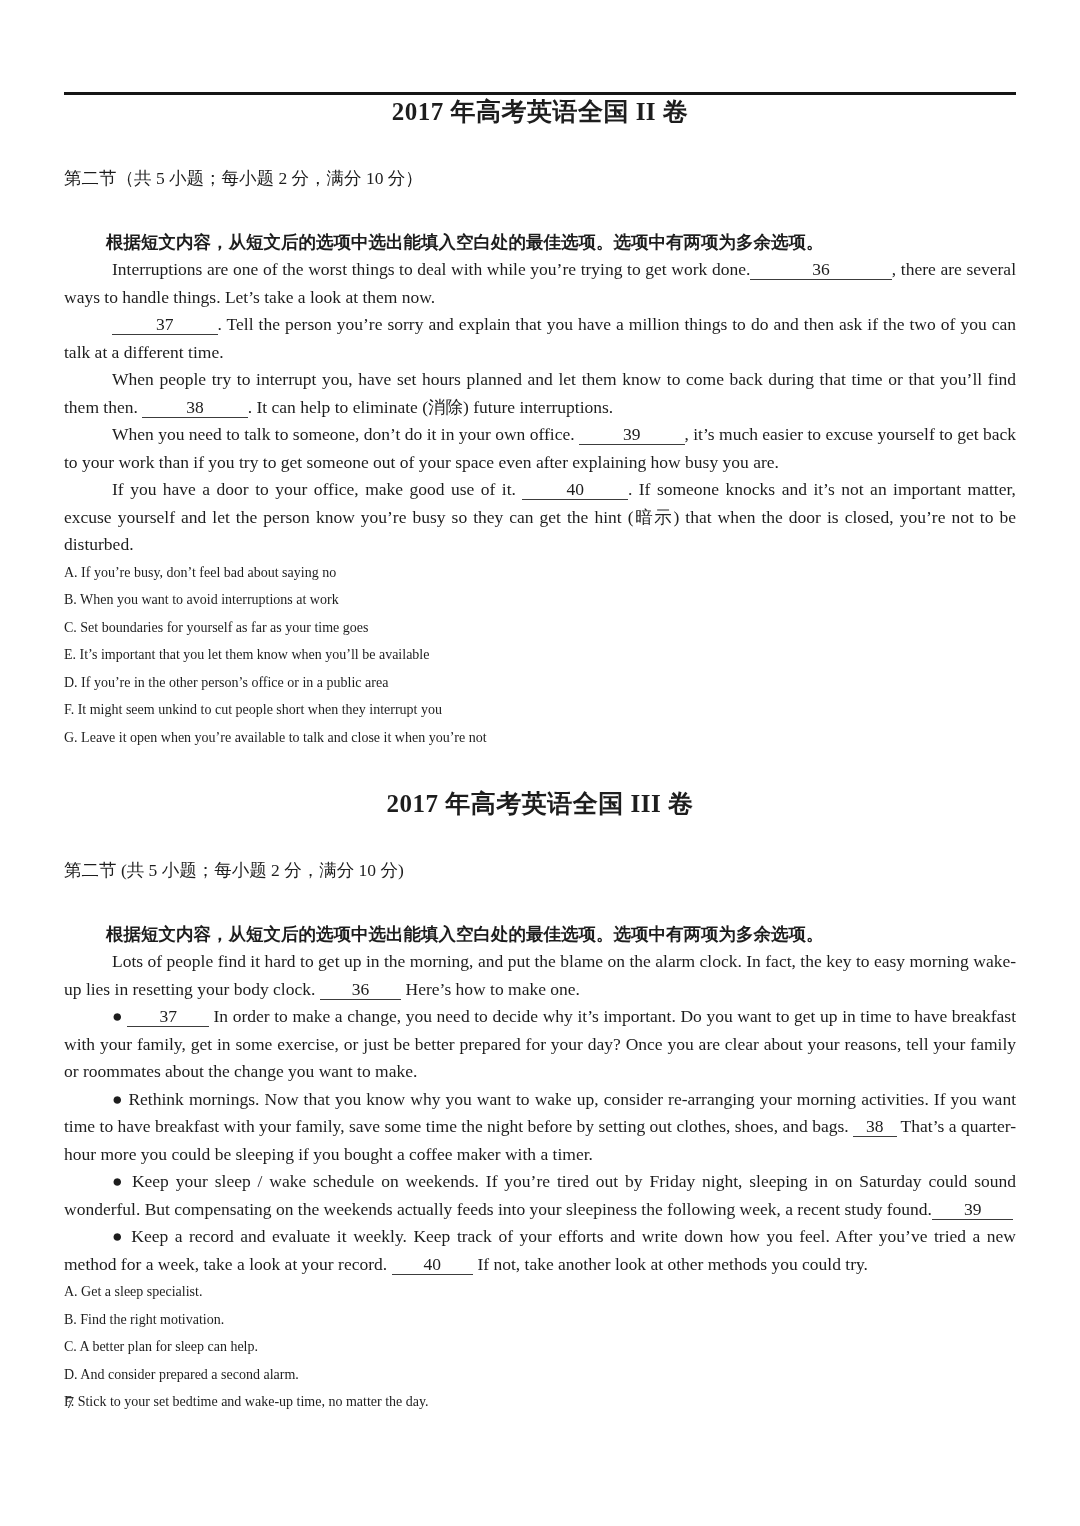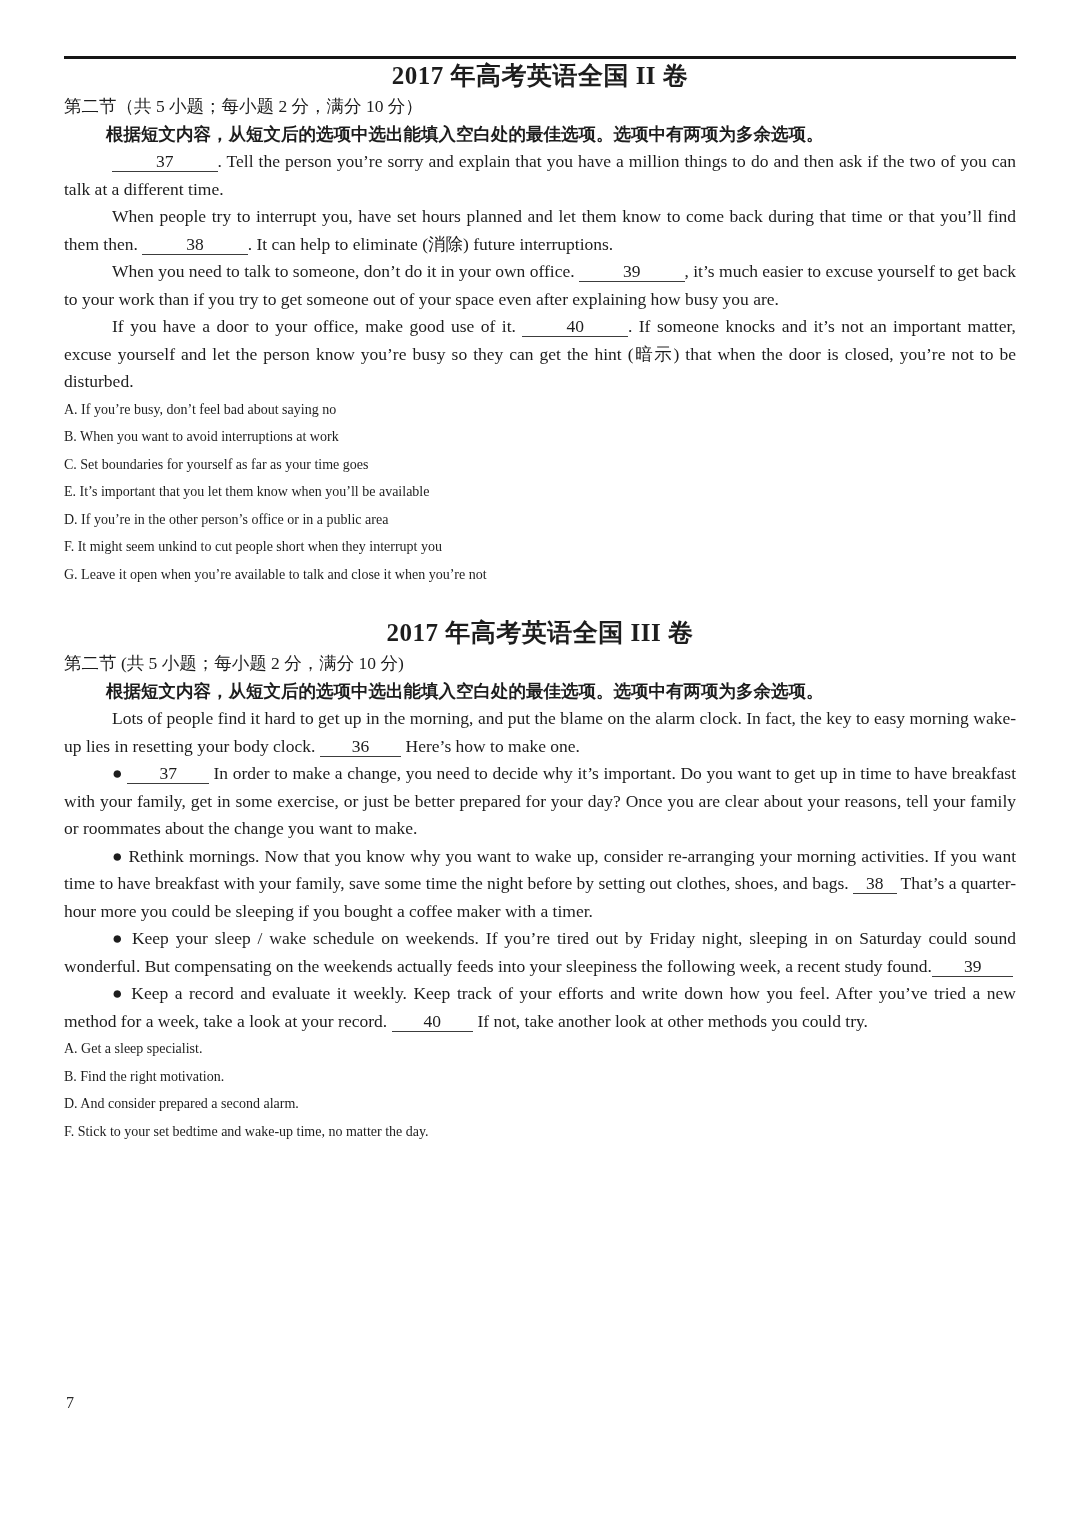--- a/index.html
+++ b/index.html
@@ -5,40 +5,41 @@
   * { box-sizing: border-box; }
   html, body { margin: 0; padding: 0; background: #ffffff; }
   body {
     width: 1080px;
     height: 1526px;
     position: relative;
     overflow: hidden;
     color: #1d1d1d;
     font-family: "Liberation Serif", "DejaVu Serif", serif;
   }
-  .page { padding: 56px 64px 0 64px; }
+  .page { padding: 92px 64px 0 64px; }
 
   .rule {
     height: 0;
     border-top: 3px solid #161616;
   }
 
   .section-title {
     margin: 0;
     font-size: 25px;
     line-height: 33px;
     font-weight: 700;
     text-align: center;
     letter-spacing: 0.5px;
   }
-  .section3 .section-title { margin-top: 28px; }
+  .section3 .section-title { margin-top: 36px; }
 
   .hline {
     font-size: 17.5px;
     line-height: 28px;
+    margin-top: 36px;
   }
   .hline.indent { text-indent: 42px; font-weight: bold; }
 
   .para {
     margin: 0;
     font-size: 17.5px;
     line-height: 27.5px;
     text-align: justify;
     text-indent: 48px;
   }
@@ -71,20 +72,21 @@
 
 <div class="page">
 
   <div class="rule"></div>
 
   <section class="section2">
     <h1 class="section-title">2017 年高考英语全国 II 卷</h1>
     <div class="hline">第二节（共 5 小题；每小题 2 分，满分 10 分）</div>
     <div class="hline indent">根据短文内容，从短文后的选项中选出能填入空白处的最佳选项。选项中有两项为多余选项。</div>
 
+    <p class="para">Interruptions are one of the worst things to deal with while you’re trying to get work done.<span class="blank w">36</span>, there are several ways to handle things. Let’s take a look at them now.</p>
     <p class="para"><span class="blank m">37</span>. Tell the person you’re sorry and explain that you have a million things to do and then ask if the two of you can talk at a different time.</p>
     <p class="para">When people try to interrupt you, have set hours planned and let them know to come back during that time or that you’ll find them then. <span class="blank m">38</span>. It can help to eliminate (消除) future interruptions.</p>
     <p class="para">When you need to talk to someone, don’t do it in your own office. <span class="blank m">39</span>, it’s much easier to excuse yourself to get back to your work than if you try to get someone out of your space even after explaining how busy you are.</p>
     <p class="para">If you have a door to your office, make good use of it. <span class="blank m">40</span>. If someone knocks and it’s not an important matter, excuse yourself and let the person know you’re busy so they can get the hint (暗示) that when the door is closed, you’re not to be disturbed.</p>
 
     <div class="options">
       <div class="option">A. If you’re busy, don’t feel bad about saying no</div>
       <div class="option">B. When you want to avoid interruptions at work</div>
       <div class="option">C. Set boundaries for yourself as far as your time goes</div>
       <div class="option">E. It’s important that you let them know when you’ll be available</div>
@@ -101,20 +103,21 @@
 
     <p class="para">Lots of people find it hard to get up in the morning, and put the blame on the alarm clock. In fact, the key to easy morning wake-up lies in resetting your body clock. <span class="blank">36</span>  Here’s how to make one.</p>
     <p class="para">●  <span class="blank">37</span>  In order to make a change, you need to decide why it’s important. Do you want to get up in time to have breakfast with your family, get in some exercise, or just be better prepared for your day? Once you are clear about your reasons, tell your family or roommates about the change you want to make.</p>
     <p class="para">● Rethink mornings. Now that you know why you want to wake up, consider re-arranging your morning activities. If you want time to have breakfast with your family, save some time the night before by setting out clothes, shoes, and bags. <span class="blank s">38</span>  That’s a quarter-hour more you could be sleeping if you bought a coffee maker with a timer.</p>
     <p class="para">● Keep your sleep / wake schedule on weekends. If you’re tired out by Friday night, sleeping in on Saturday could sound wonderful. But compensating on the weekends actually feeds into your sleepiness the following week, a recent study found.<span class="blank">39</span></p>
     <p class="para">● Keep a record and evaluate it weekly. Keep track of your efforts and write down how you feel. After you’ve tried a new method for a week, take a look at your record. <span class="blank">40</span>  If not, take another look at other methods you could try.</p>
 
     <div class="options">
       <div class="option">A. Get a sleep specialist.</div>
       <div class="option">B. Find the right motivation.</div>
+      <div class="option">C. A better plan for sleep can help.</div>
       <div class="option">D. And consider prepared a second alarm.</div>
       <div class="option">F. Stick to your set bedtime and wake-up time, no matter the day.</div>
     </div>
   </section>
 
 </div>
 
 <div class="page-number">7</div>
 
 </body></html>

